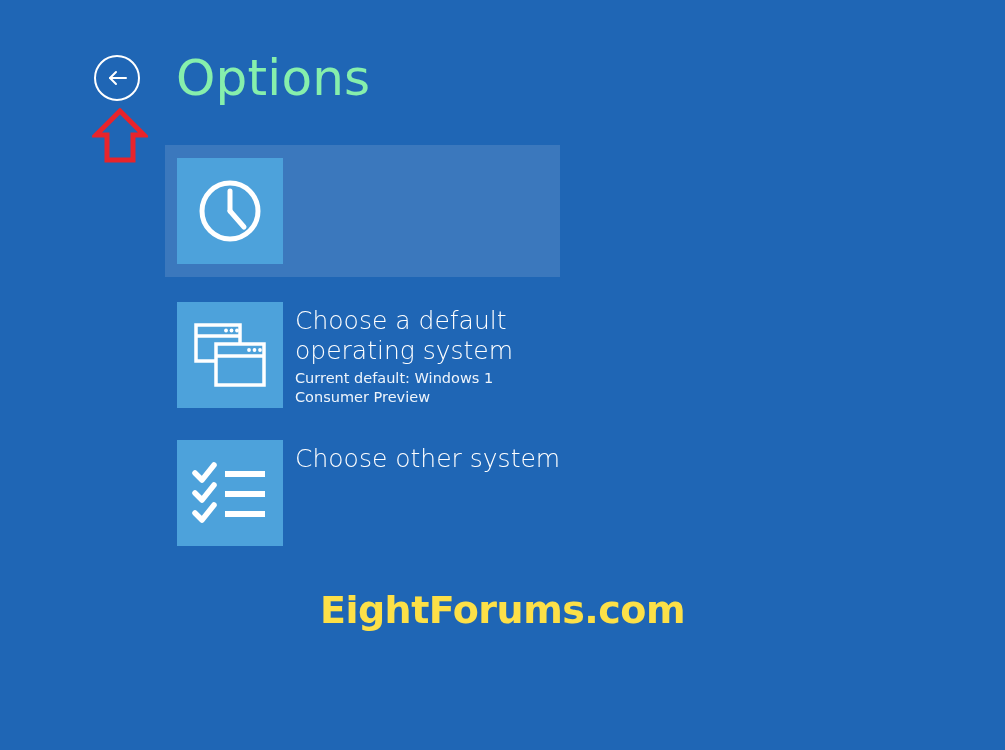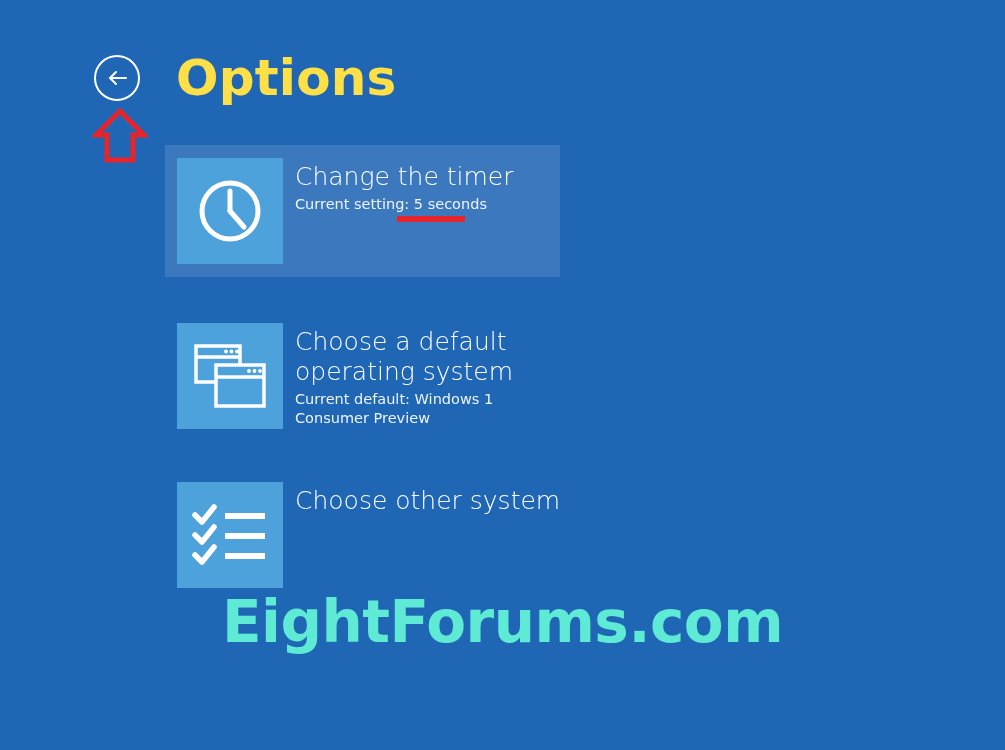--- a/index.html
+++ b/index.html
@@ -41,23 +41,23 @@
     display: flex;
     align-items: center;
     justify-content: center;
     flex: 0 0 auto;
     cursor: pointer;
   }
   #back-button svg { display: block; }
 
   #page-title {
     margin-left: 36px;
-    color: #fde047;
+    color: #86efac;
     font-size: 50px;
-    font-weight: 700;
+    font-weight: 400;
     letter-spacing: 0.2px;
     line-height: 1;
     white-space: nowrap;
     font-family: "DejaVu Sans", sans-serif;
   }
 
   
   #annotation-arrow {
     position: absolute;
     left: 92px;
@@ -82,21 +82,20 @@
     cursor: pointer;
   }
 
   .option-tile.is-highlighted {
     background: #3b78bd;
     width: 395px;
     padding: 13px 0 13px 12px;
   }
   .option-tile.is-plain {
     padding: 0 0 0 12px;
-    margin-top: 21px;
   }
 
   .tile-icon {
     width: 106px;
     height: 106px;
     background: #4da2db;
     flex: 0 0 auto;
     display: flex;
     align-items: center;
     justify-content: center;
@@ -143,22 +142,22 @@
   #tile-gap-1 { height: 25px; }
   #tile-gap-2 { height: 32px; }
 
   
   #watermark {
     position: absolute;
     left: 0;
     right: 0;
     top: 588px;
     text-align: center;
-    color: #5eead4;
-    font-size: 58px;
+    color: #fde047;
+    font-size: 38px;
     font-weight: bold;
     letter-spacing: -0.5px;
     font-family: "DejaVu Sans", sans-serif;
   }
 </style>
 </head>
 <body>
 
 <div id="screen">
 
@@ -178,27 +177,20 @@
 
   <div id="options-list">
 
     <div class="option-tile is-highlighted">
       <div class="tile-icon">
         <svg width="72" height="72" viewBox="0 0 72 72">
           <circle cx="36" cy="36" r="28" fill="none" stroke="#ffffff" stroke-width="5"></circle>
           <path d="M36 36 L36 16" stroke="#ffffff" stroke-width="5" stroke-linecap="round" fill="none"></path>
           <path d="M36 36 L50 52" stroke="#ffffff" stroke-width="5" stroke-linecap="round" fill="none"></path>
         </svg>
-      </div>
-      <div class="tile-text">
-        <div class="tile-title">Change the timer</div>
-        <div class="tile-sub">
-          <span>Current setting: 5 seconds</span>
-          <span class="sub-underline"></span>
-        </div>
       </div>
     </div>
 
     <div id="tile-gap-1"></div>
 
     <div class="option-tile is-plain">
       <div class="tile-icon">
         <svg width="74" height="66" viewBox="0 0 74 66">
 
           <rect x="3" y="3" width="44" height="36" fill="none" stroke="#ffffff" stroke-width="3.5"></rect>

